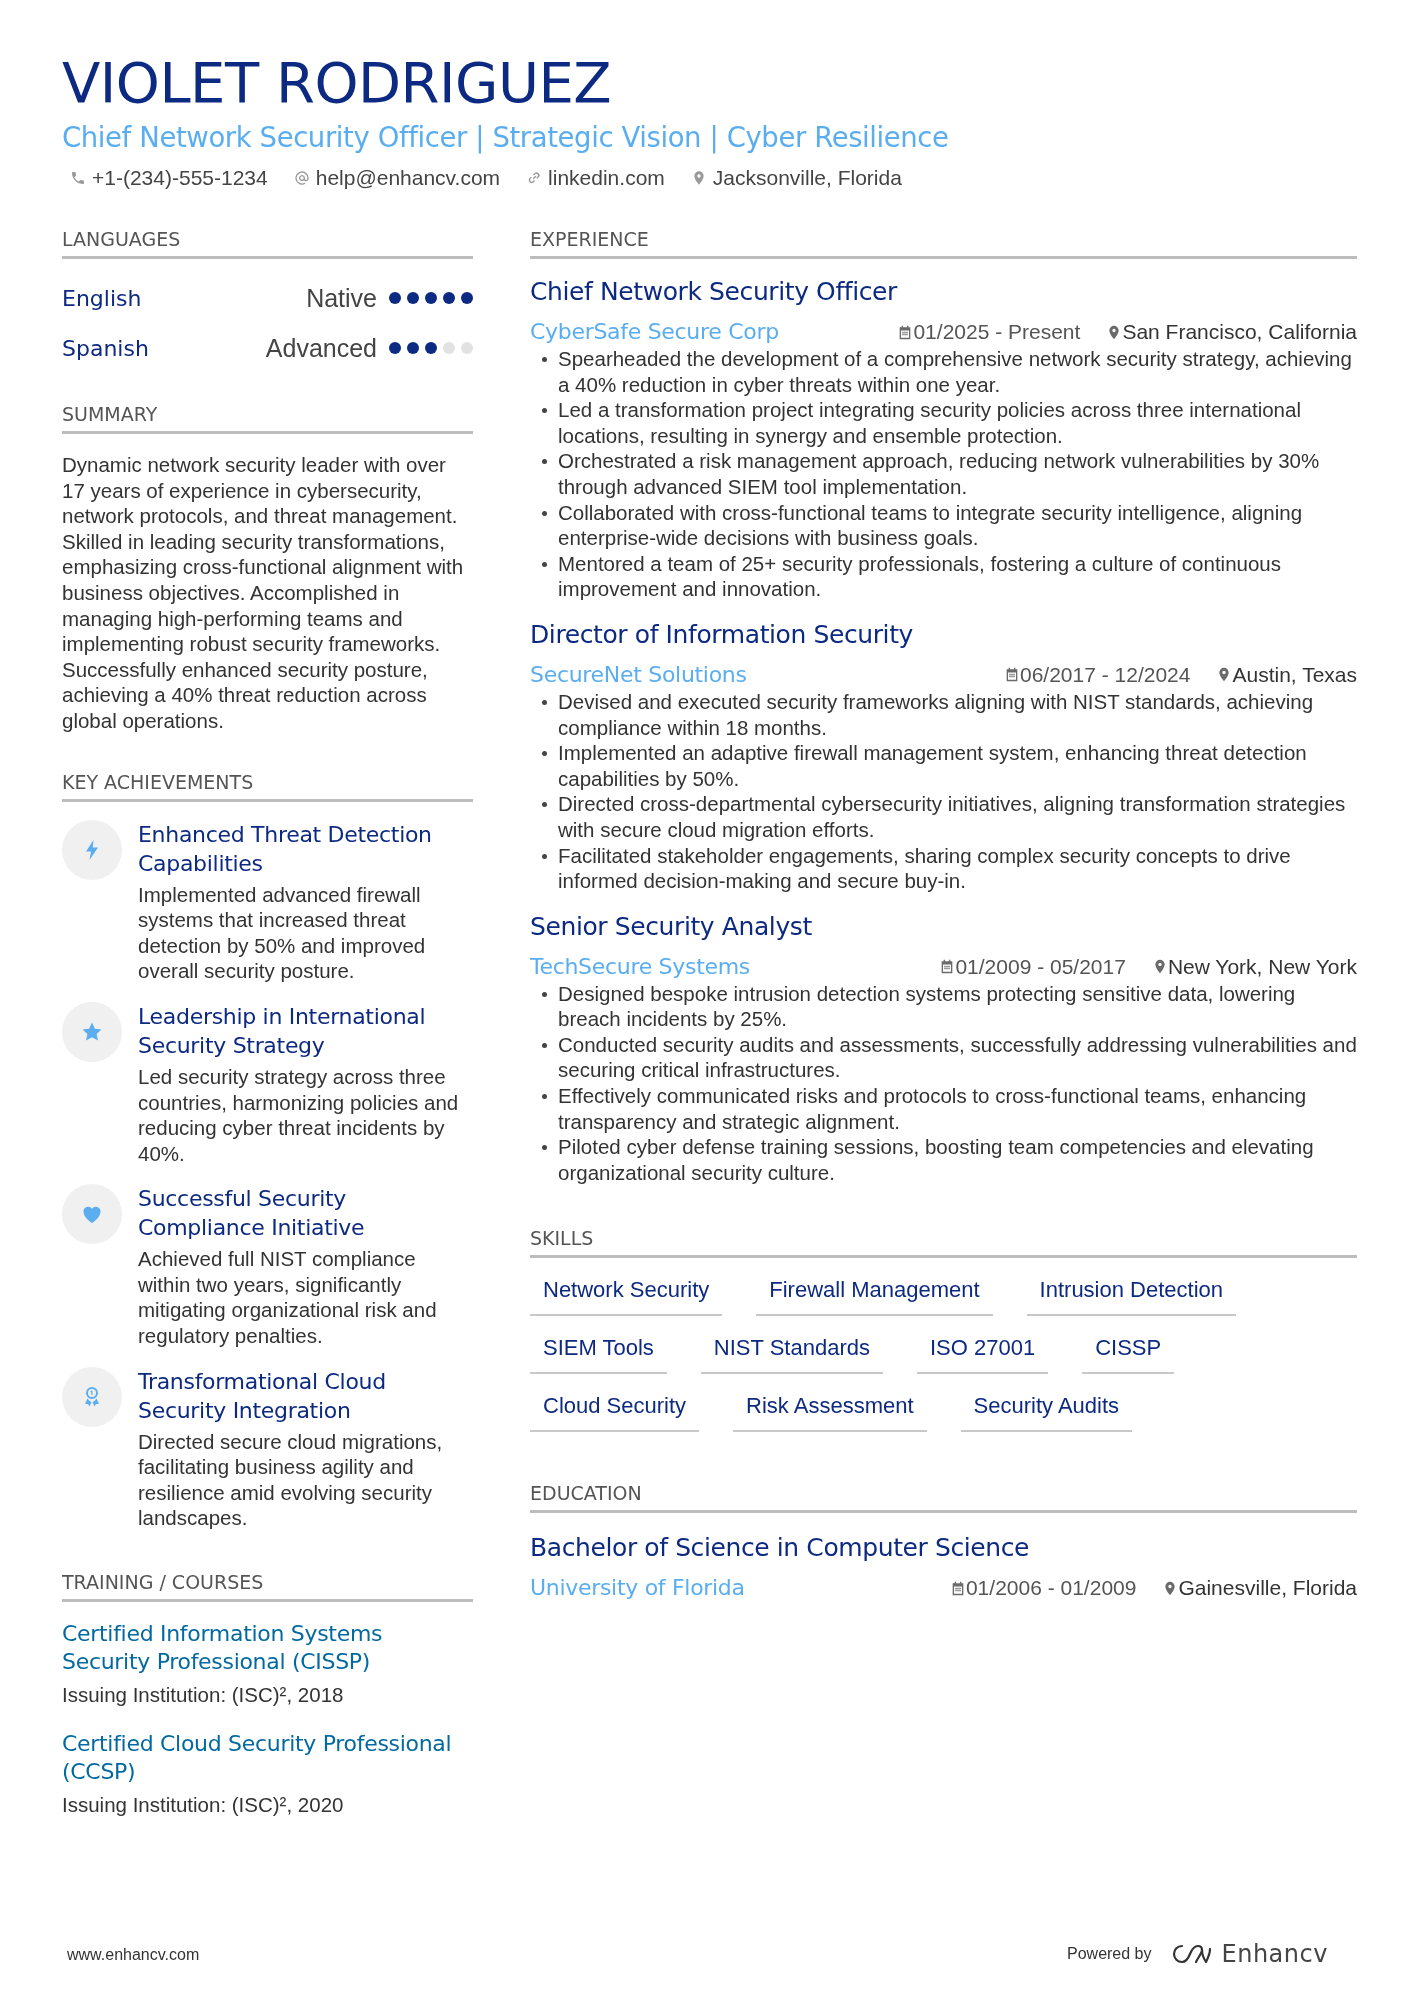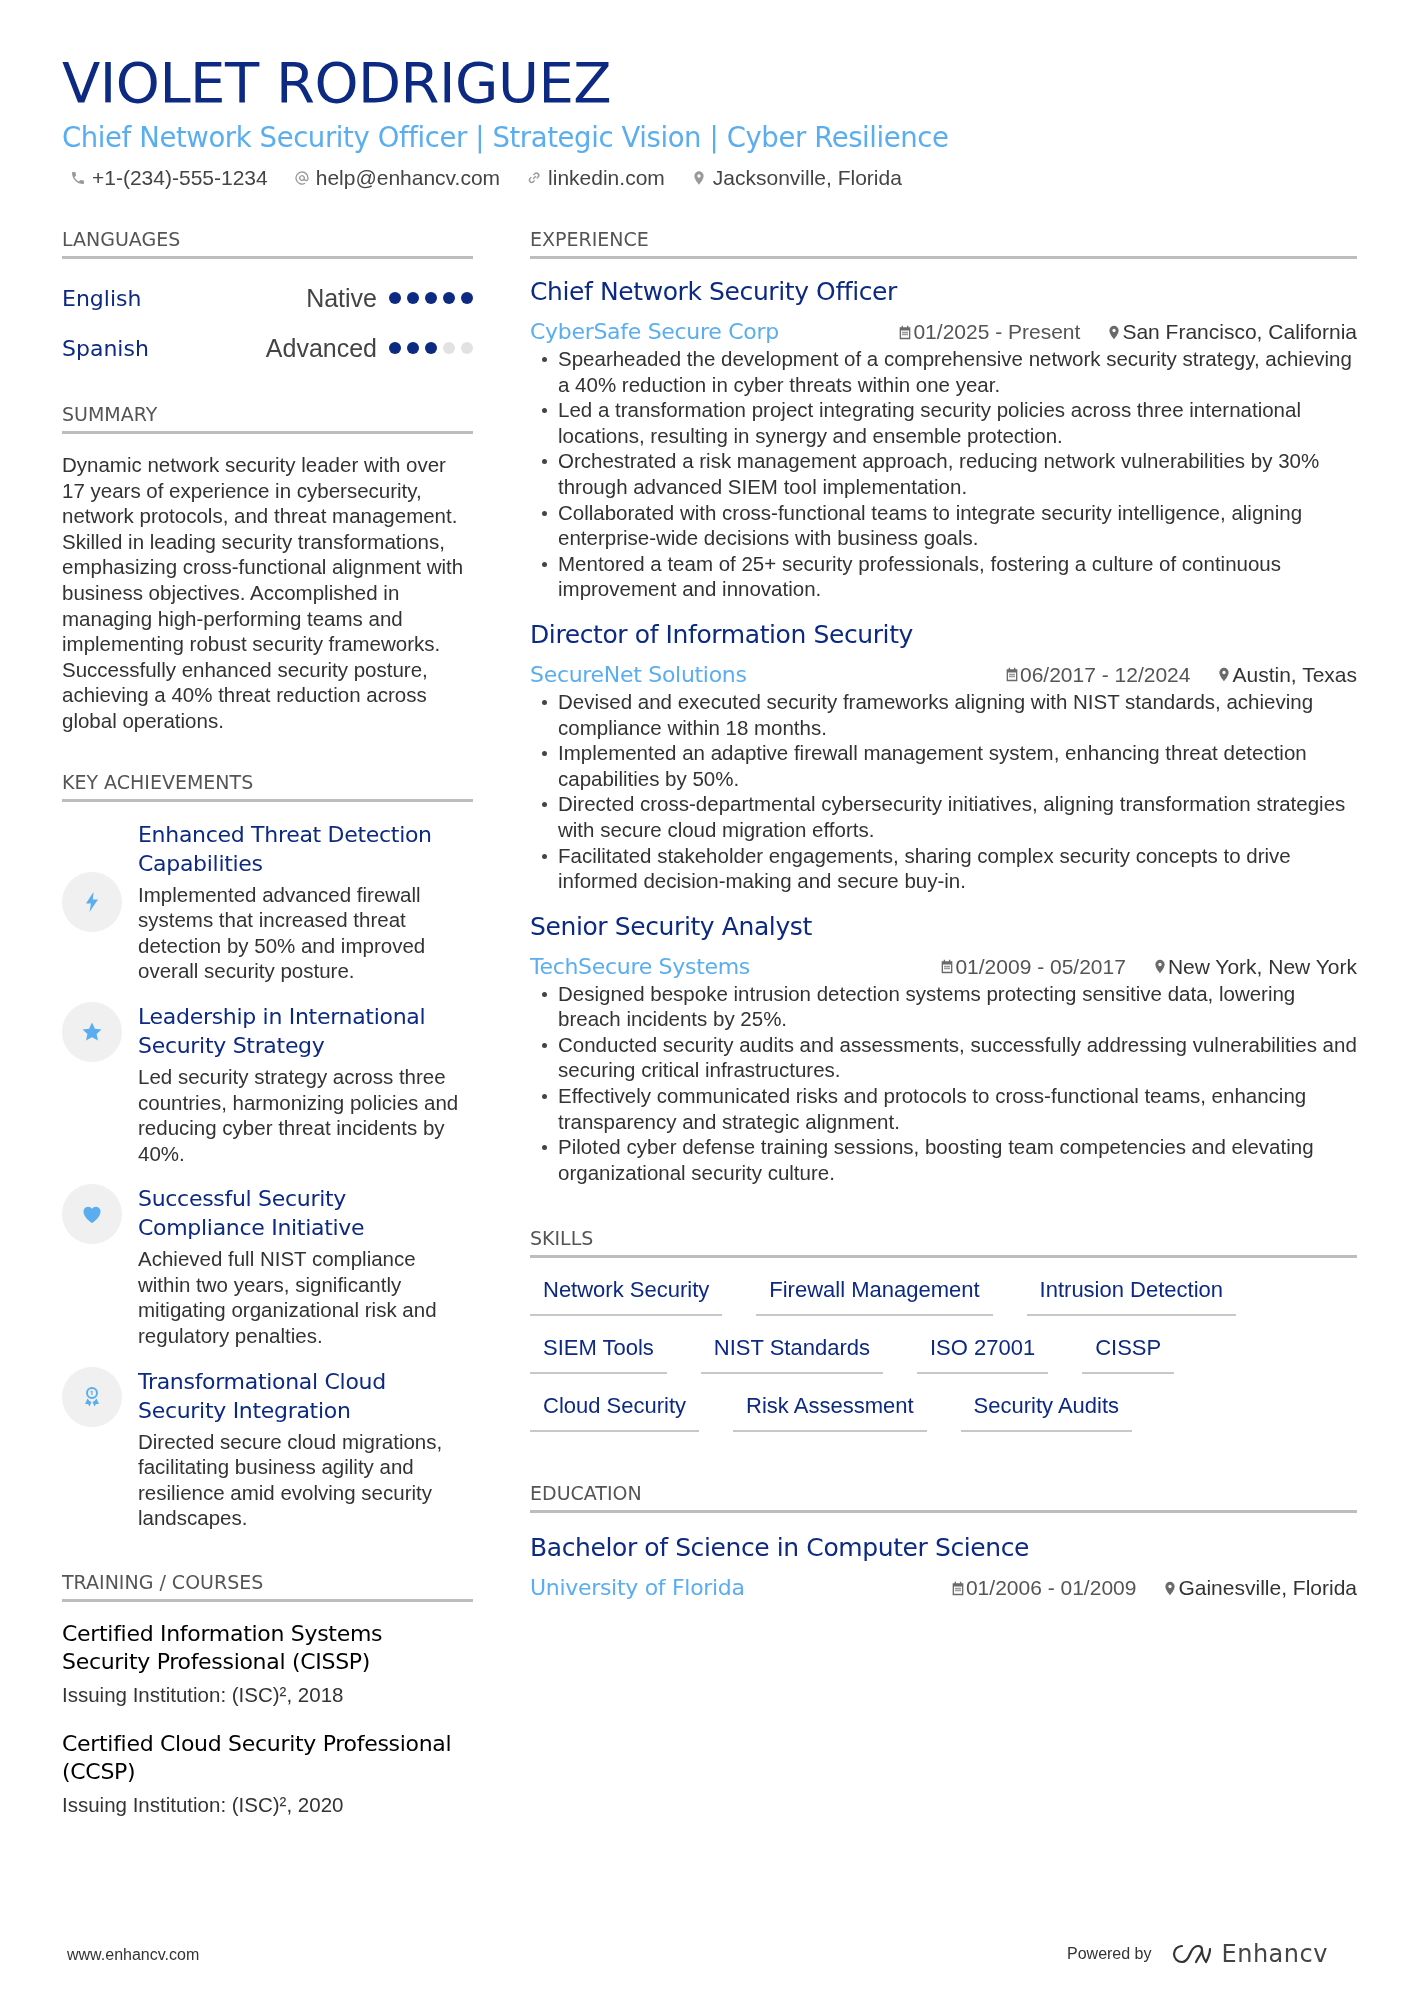--- a/index.html
+++ b/index.html
@@ -29,21 +29,21 @@
   .summary-text { font-size: 20.5px; line-height: 25.6px; color: #333; margin-top: 18px; }
 
   .ach { display: flex; margin-top: 18px; }
   .ach-icon { width: 60px; height: 60px; border-radius: 50%; background: #f0f0f0; flex-shrink: 0; display: flex; align-items: center; justify-content: center; margin-right: 16px; margin-top: 0px; }
   .ach-icon svg { width: 24px; height: 24px; fill: #5aaef0; }
   .ach-body { flex: 1; }
   .ach-title { font-family: "DejaVu Sans", sans-serif; font-size: 22px; line-height: 29px; color: #0d2a82; letter-spacing: -0.3px; }
   .ach-desc { font-size: 20.5px; line-height: 25.6px; color: #333; margin-top: 4px; }
 
   .course { margin-top: 18px; }
-  .course-title { font-family: "DejaVu Sans", sans-serif; font-size: 22px; line-height: 28px; color: #000000; letter-spacing: -0.3px; }
+  .course-title { font-family: "DejaVu Sans", sans-serif; font-size: 22px; line-height: 28px; color: #0369a1; letter-spacing: -0.3px; }
   .course-meta { font-size: 20.5px; color: #333; margin-top: 6px; line-height: 26px; }
 
   .job { margin-top: 16px; }
   .job-title { font-family: "DejaVu Sans", sans-serif; font-size: 25px; color: #0d2a82; line-height: 34px; letter-spacing: -0.4px; }
   .job-meta { display: flex; align-items: flex-end; margin-top: 3px; height: 32px; }
   .company { font-family: "DejaVu Sans", sans-serif; font-size: 22px; color: #5aaef0; flex: 1; letter-spacing: -0.3px; }
   .meta-item { display: flex; align-items: center; gap: 0; font-size: 21px; color: #555; }
   .meta-item.loc { margin-left: 26px; color: #333; }
   .meta-item svg { width: 16px; height: 17px; fill: #6a6a6a; }
   .bullets { list-style: none; margin-top: 2px; }
@@ -126,21 +126,21 @@
   </section>
 
   <section style="margin-top: 28px;">
     <div class="section-title">SUMMARY</div>
     <p class="summary-text">Dynamic network security leader with over 17 years of experience in cybersecurity, network protocols, and threat management. Skilled in leading security transformations, emphasizing cross-functional alignment with business objectives. Accomplished in managing high-performing teams and implementing robust security frameworks. Successfully enhanced security posture, achieving a 40% threat reduction across global operations.</p>
   </section>
 
   <section style="margin-top: 35px;">
     <div class="section-title">KEY ACHIEVEMENTS</div>
 
-    <div class="ach" style="margin-top: 18px; align-items: center;">
+    <div class="ach" style="margin-top: 18px;">
       <div class="ach-icon">
         <svg viewBox="0 0 24 24">
             <path d="M13.5 2 6 13.5h5L9.5 22 18 9.5h-5.2L13.5 2z"></path>
           </svg>
       </div>
       <div class="ach-body">
         <div class="ach-title">Enhanced Threat Detection Capabilities</div>
         <div class="ach-desc">Implemented advanced firewall systems that increased threat detection by 50% and improved overall security posture.</div>
       </div>
     </div>

